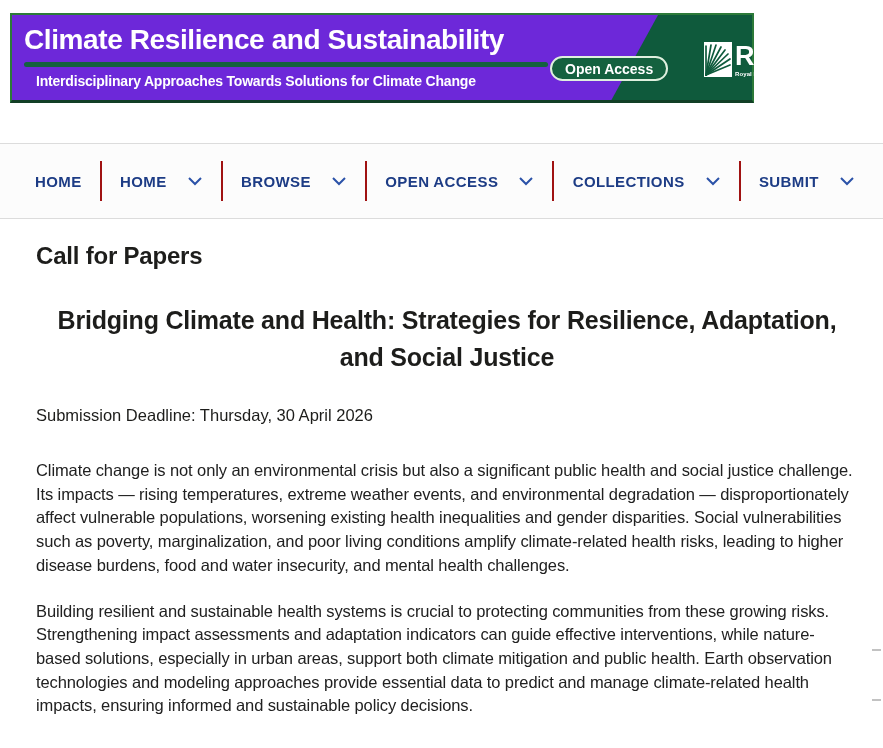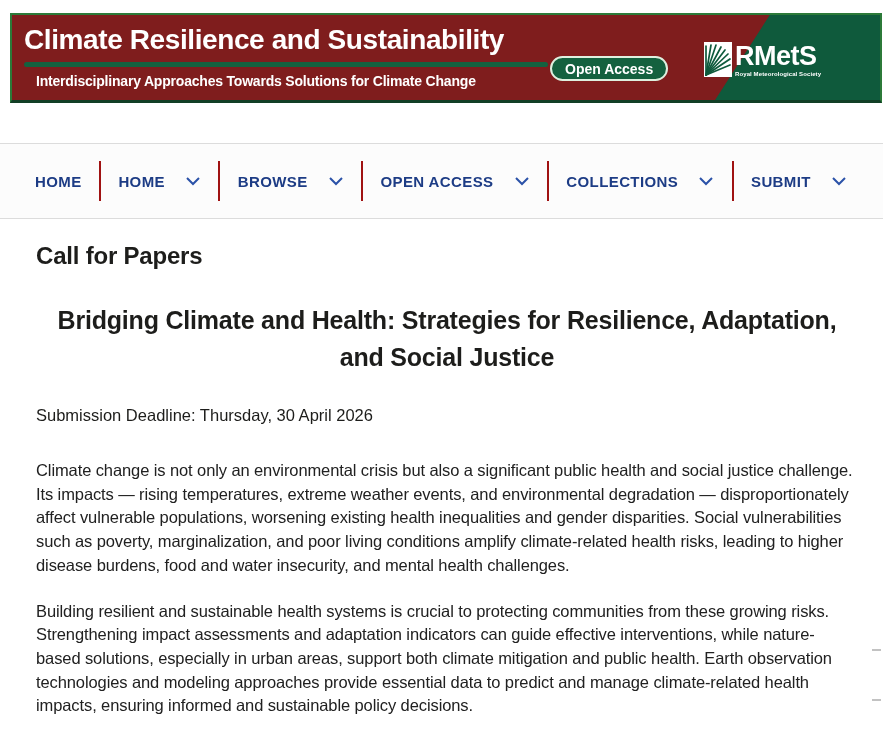--- a/index.html
+++ b/index.html
@@ -7,22 +7,22 @@
     width: 883px; height: 748px;
     background: #ffffff;
     font-family: "Liberation Sans", sans-serif;
     overflow: hidden;
   }
 
   
   .banner {
     position: absolute;
     left: 10px; top: 13px;
-    width: 872px; height: 90px;
-    background: #7f1d1d;
+    width: 744px; height: 90px;
+    background: #6d28d9;
     border: 2px solid #2c7a39;
     border-bottom: 3px solid #123f26;
     cursor: pointer;
   }
   .banner-dark-panel {
     position: absolute;
     top: 0; right: 0; bottom: 0; left: 0;
     background: #0F5A3C;
     clip-path: polygon(87.3% 0, 100% 0, 100% 100%, 81% 100%);
   }
@@ -96,21 +96,21 @@
   .navbar {
     position: absolute;
     left: 0; top: 143px;
     width: 883px; height: 76px;
     background: #fcfcfc;
     border-top: 1px solid #dcdcdc;
     border-bottom: 1px solid #dcdcdc;
     display: flex;
     align-items: center;
     justify-content: space-between;
-    padding: 0 36px 0 35px;
+    padding: 0 28px 0 35px;
   }
   .nav-item {
     display: flex;
     align-items: center;
     gap: 20px;
     color: #1d3c85;
     font-size: 15px;
     font-weight: bold;
     letter-spacing: 0.4px;
     cursor: pointer;

